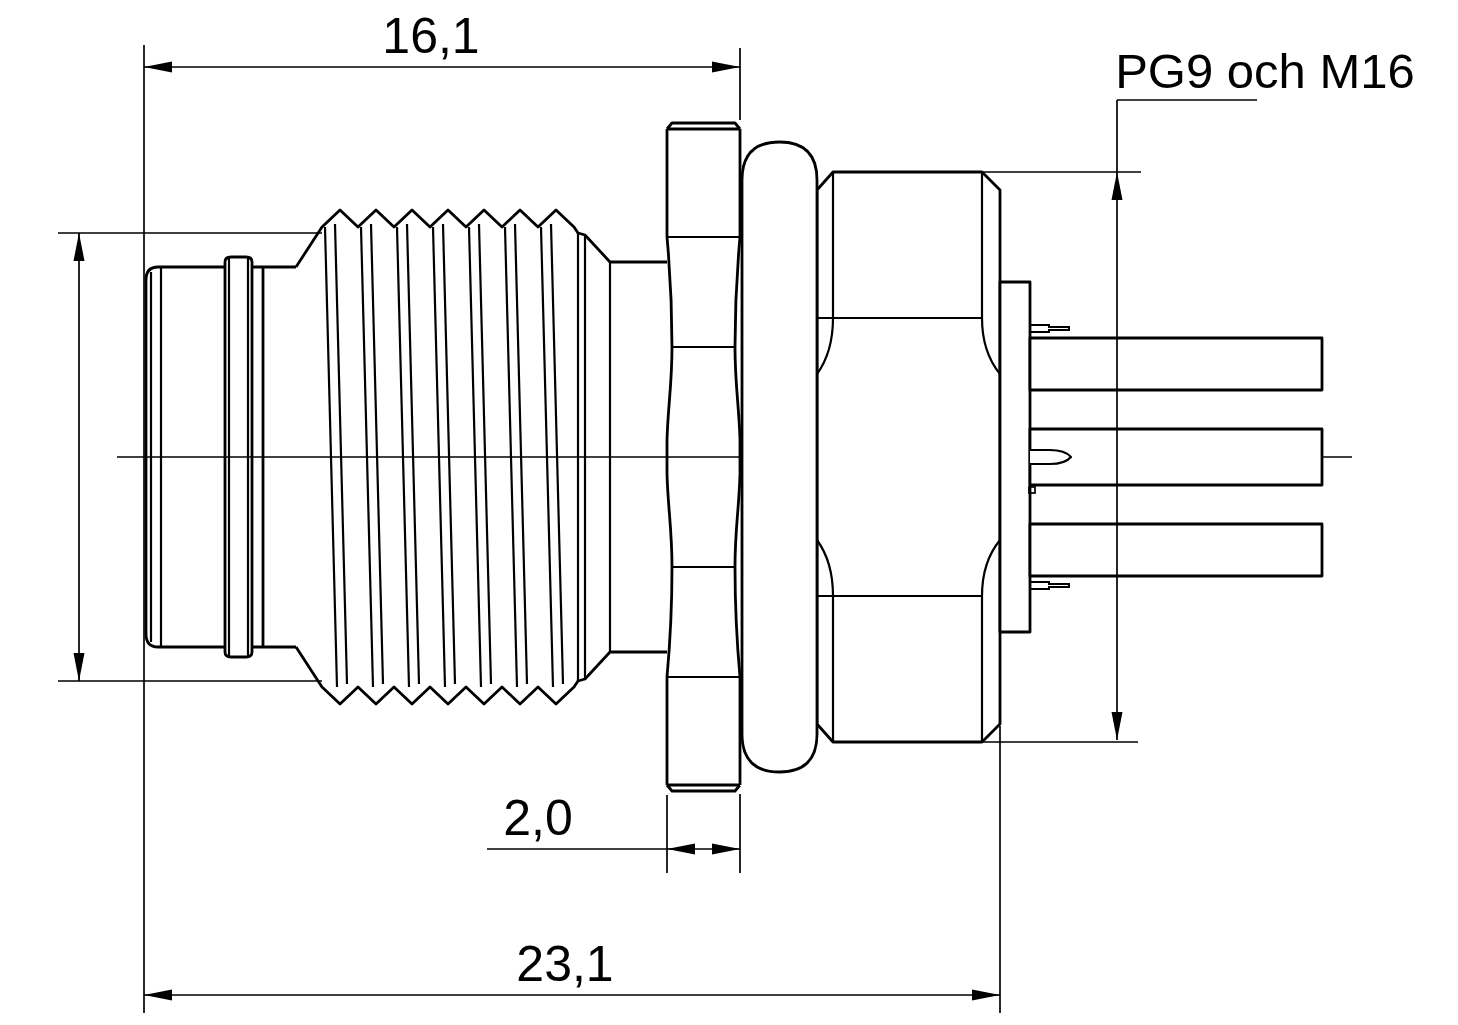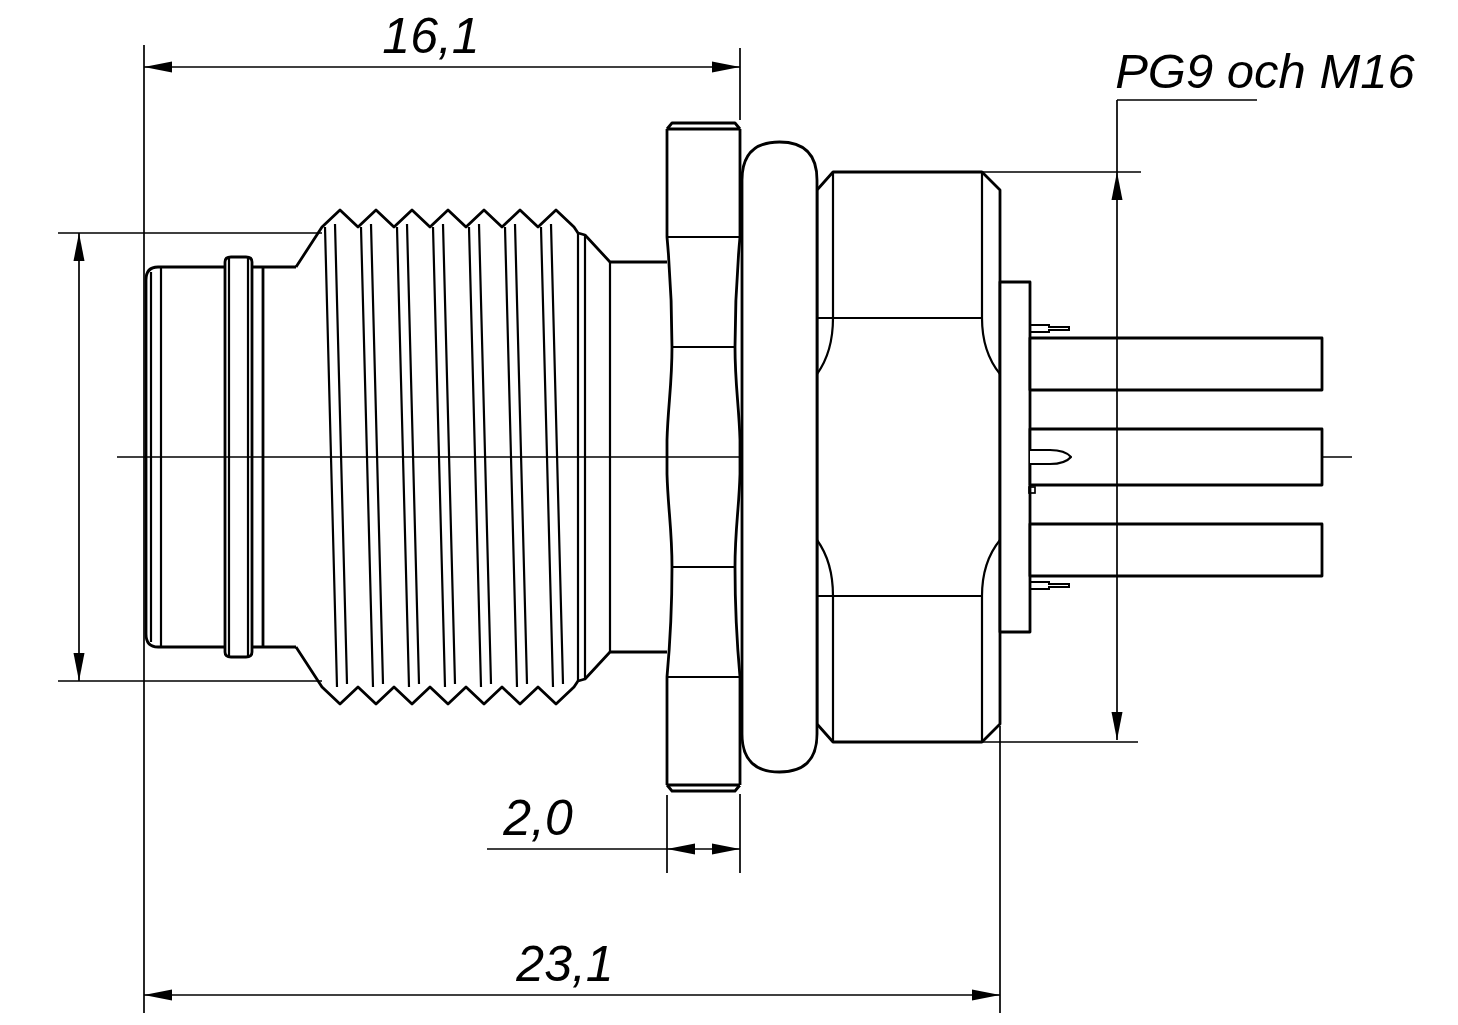--- a/index.html
+++ b/index.html
@@ -1,19 +1,18 @@
 <!DOCTYPE html>
 <html><head>
 <meta charset="utf-8">
 <style>
   html,body{margin:0;padding:0;background:#ffffff;}
   .canvas{
     width:1458px;height:1025px;background:#ffffff;position:relative;overflow:hidden;
     font-family:"Liberation Sans","DejaVu Sans",sans-serif;
-    font-style:italic;
   }
   svg{position:absolute;left:0;top:0;}
   .obj{stroke:#000;stroke-width:2.8;fill:none;stroke-linejoin:round;}
   .objfill{stroke:#000;stroke-width:2.8;fill:#fff;stroke-linejoin:round;}
   .det{stroke:#000;stroke-width:2.2;fill:none;}
   .thin{stroke:#000;stroke-width:1.7;fill:none;}
   .center{stroke:#000;stroke-width:1.6;fill:none;}
   .ah{fill:#000;stroke:none;}
   text.dim{fill:#000;font-size:50px;text-anchor:middle;}
   text.note{fill:#000;font-size:49px;text-anchor:middle;}

